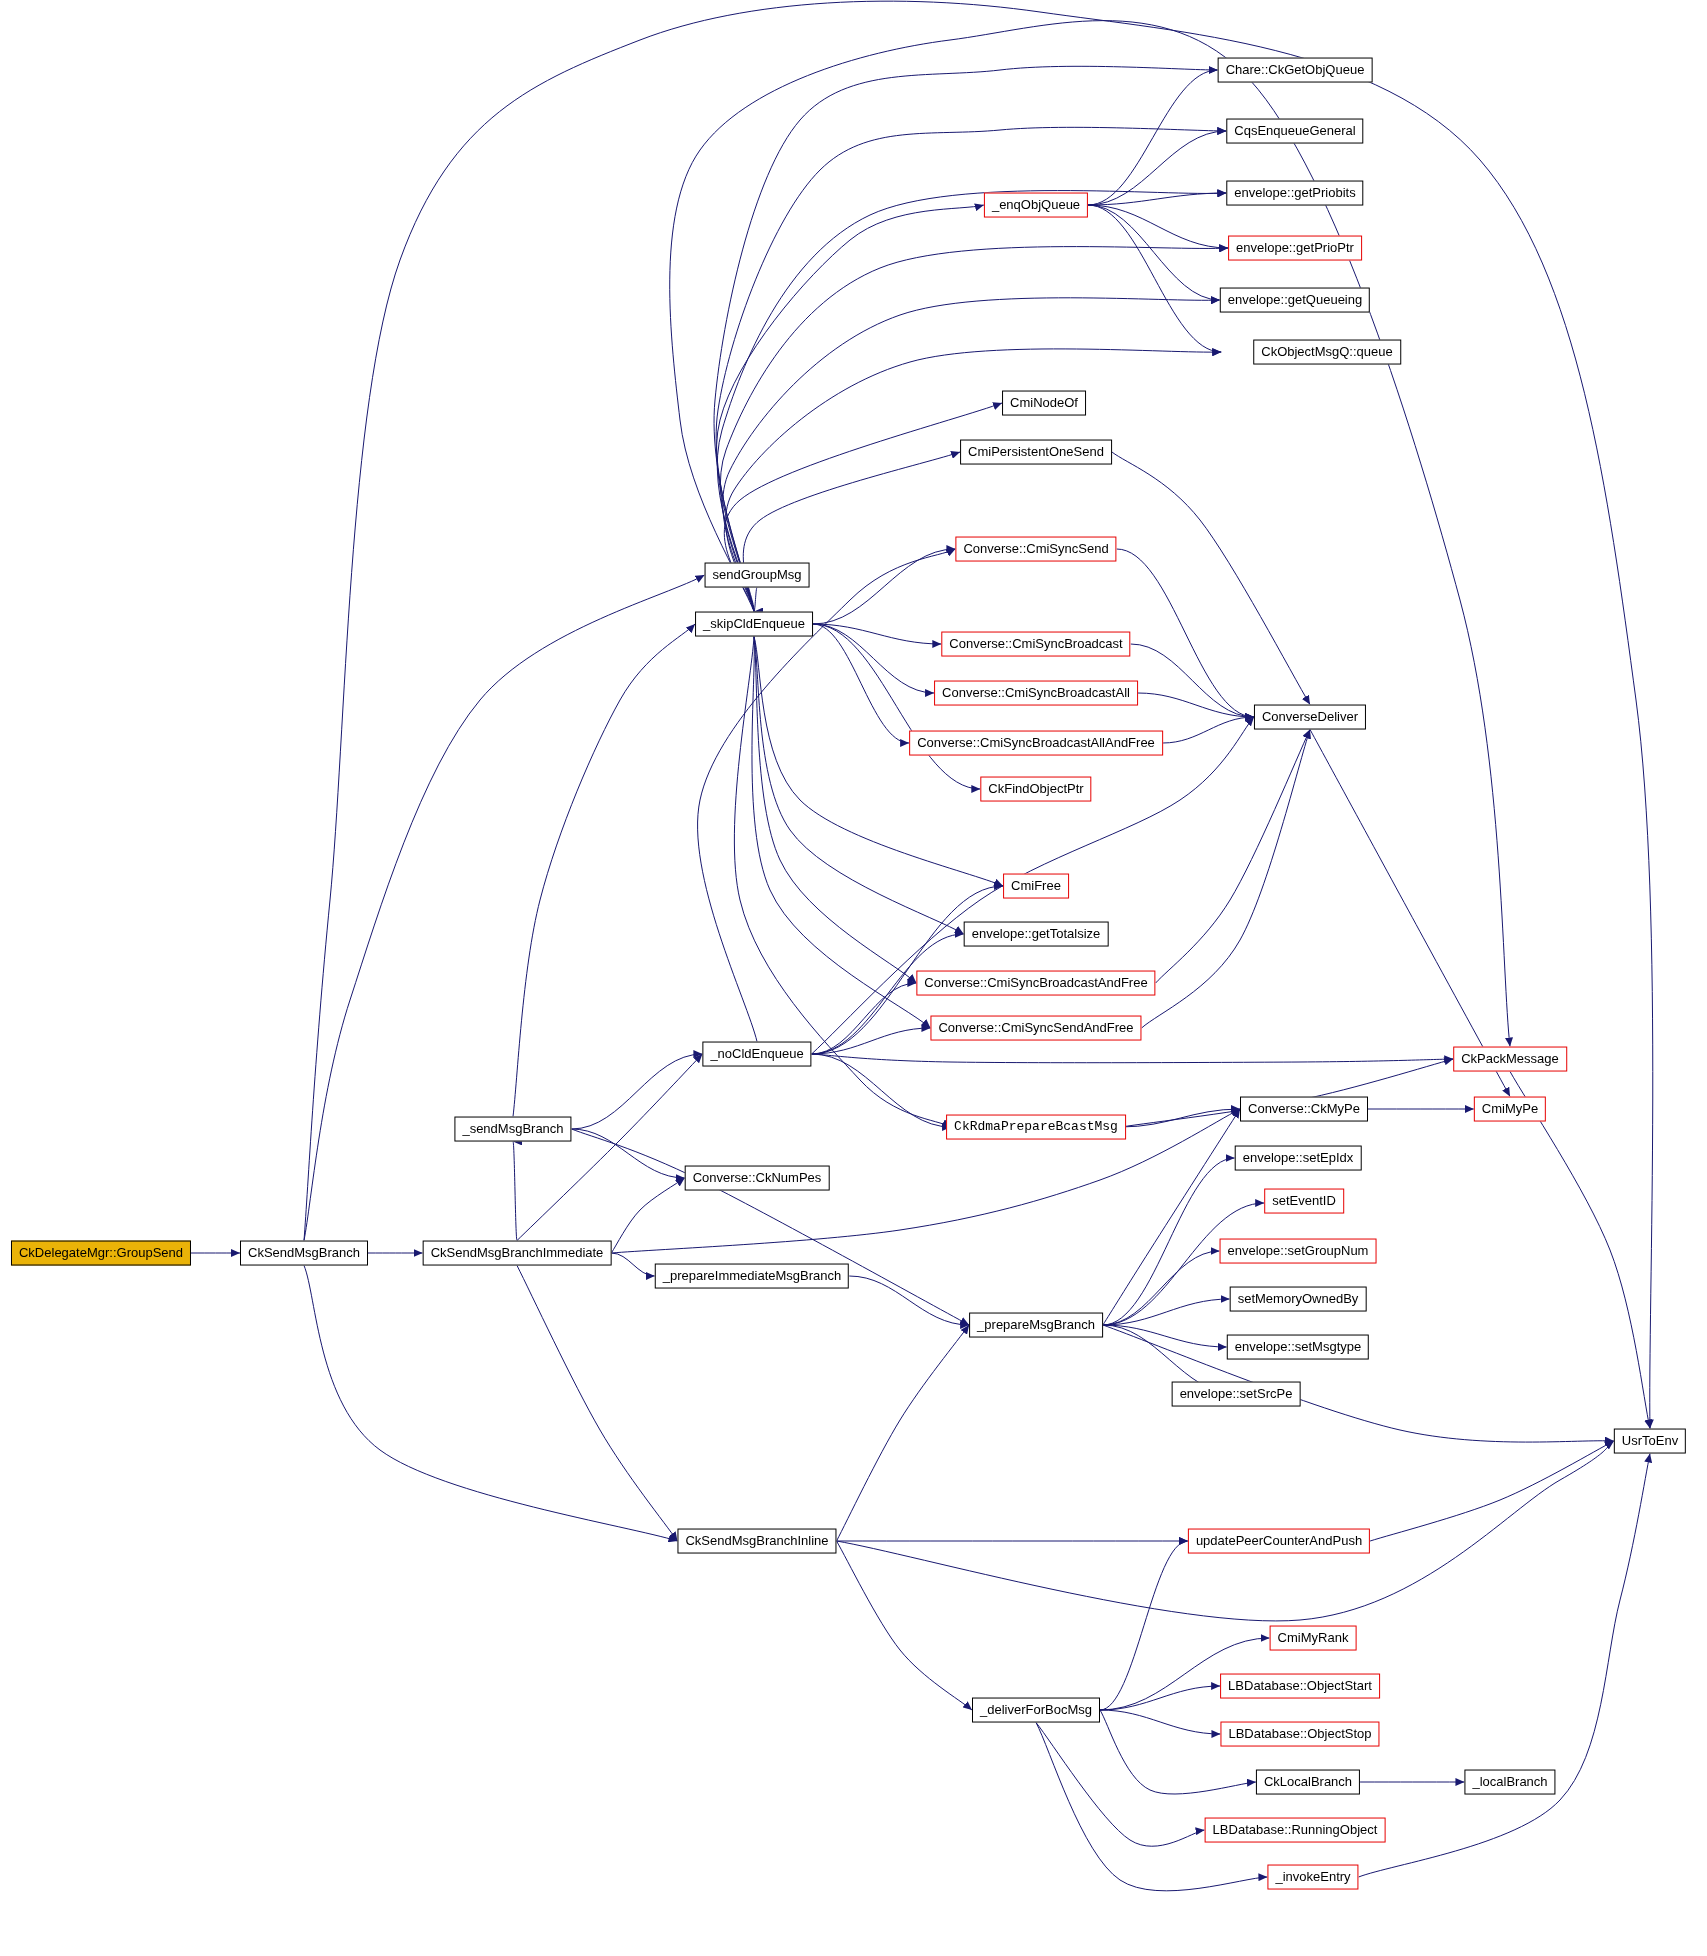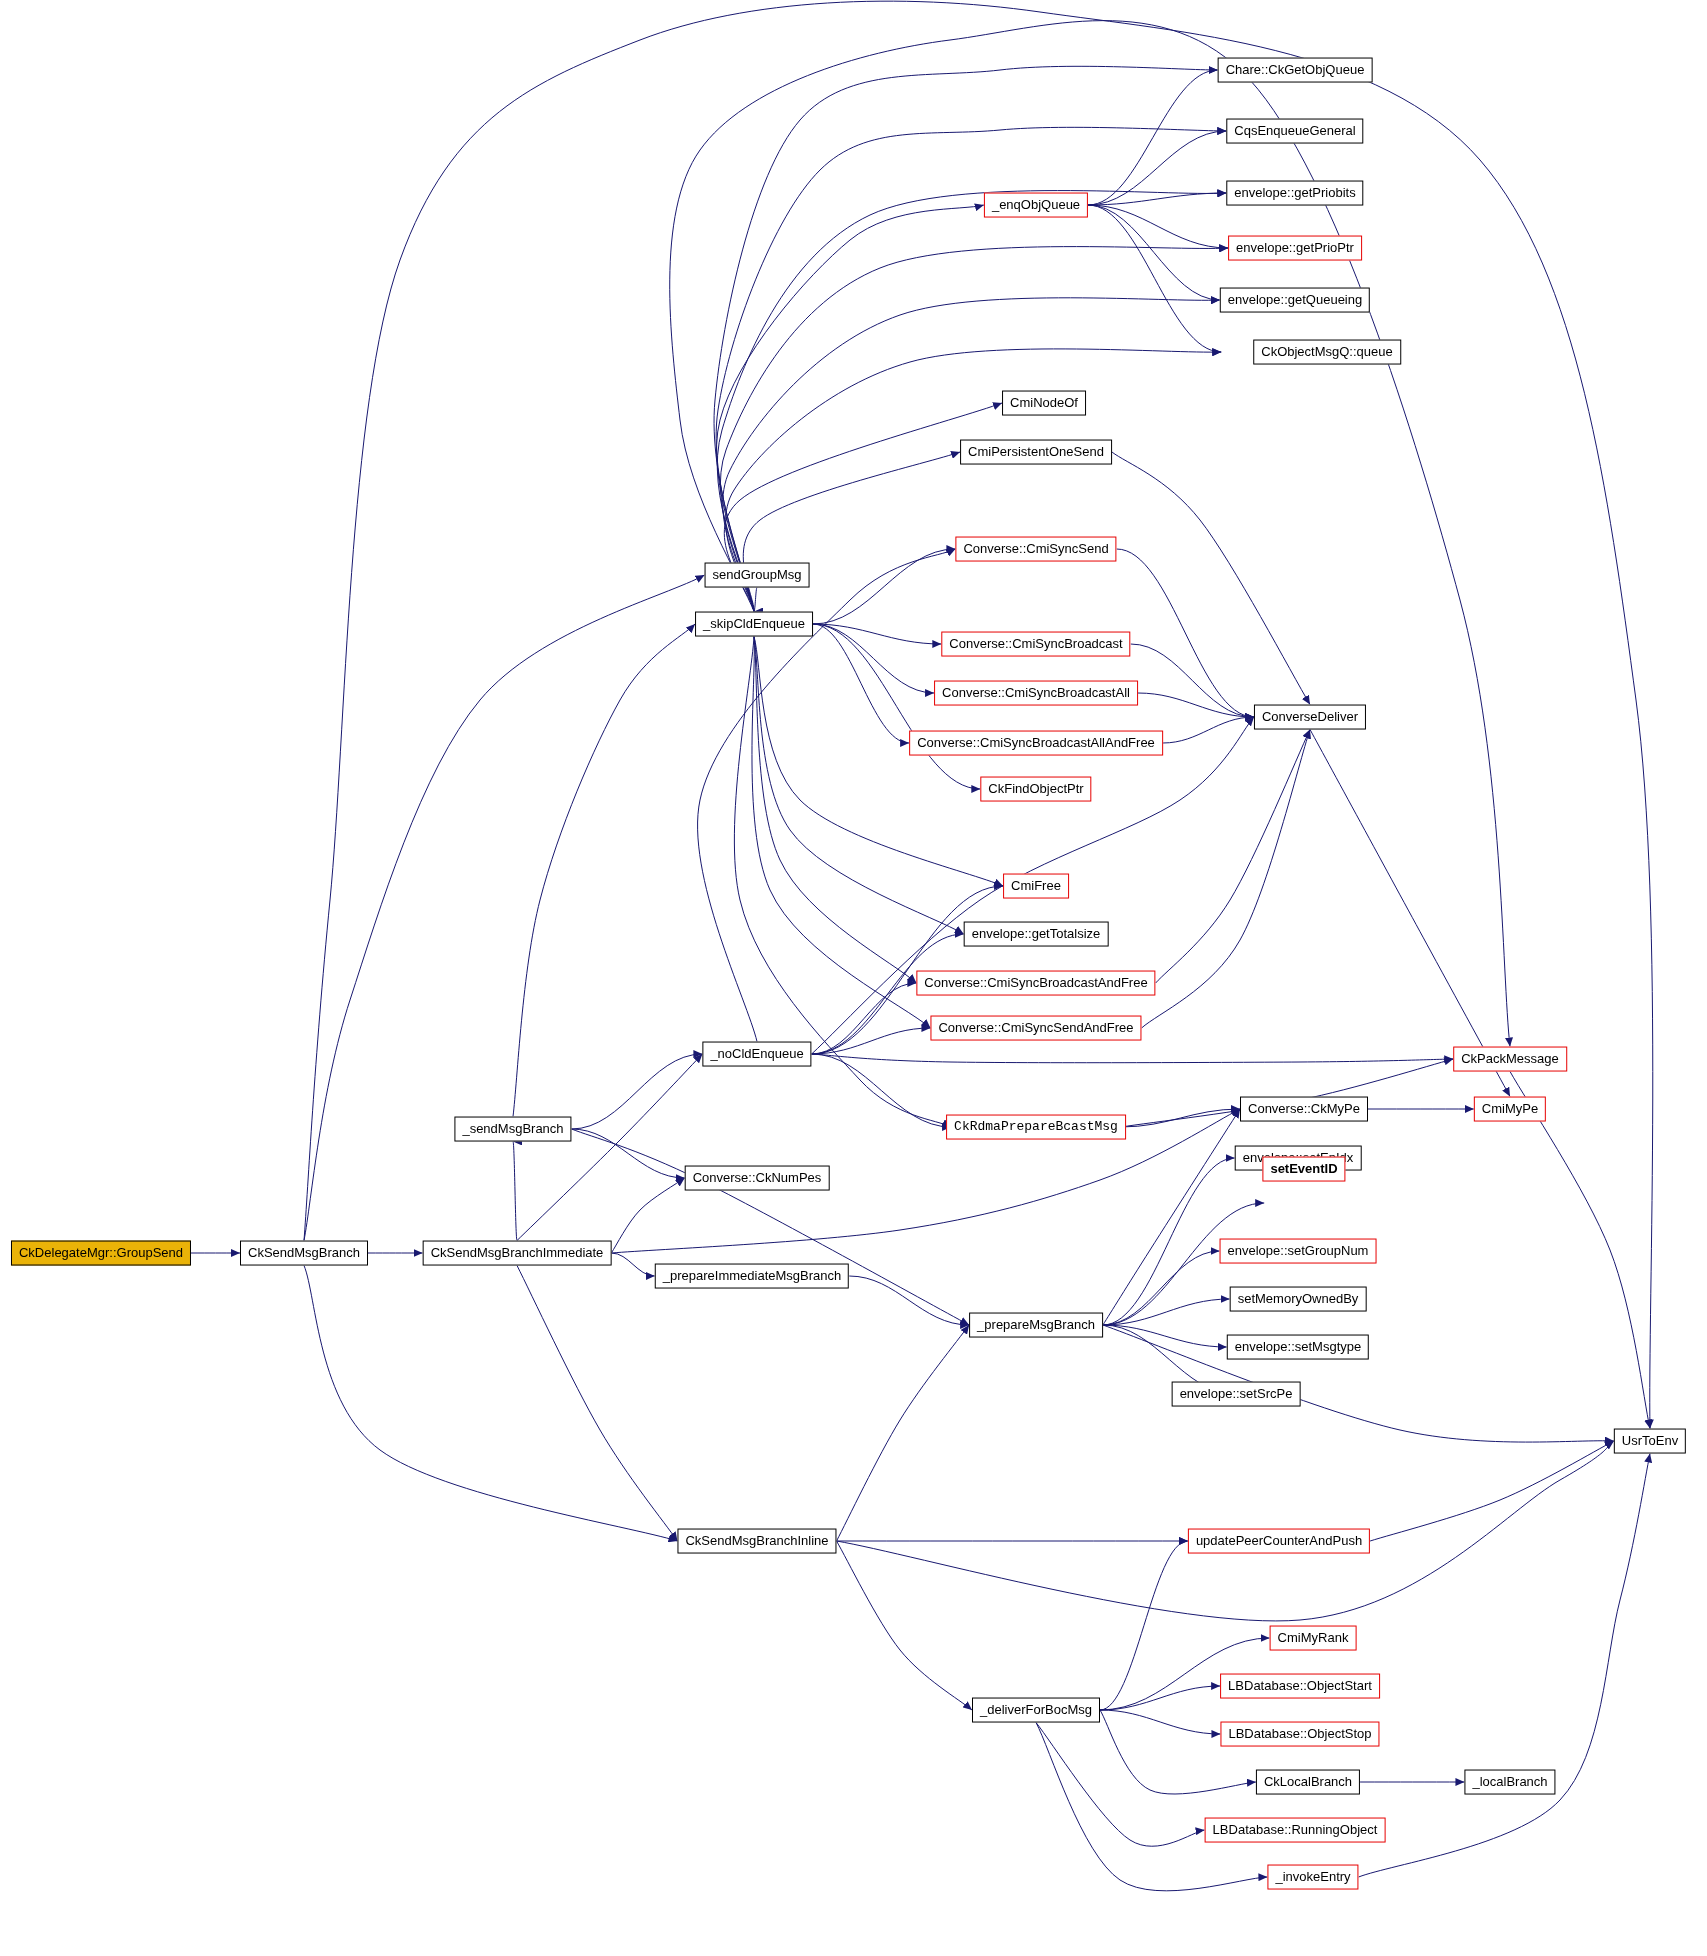--- a/index.html
+++ b/index.html
@@ -151,21 +151,21 @@
       <div class="node" style="left: 1310px; top: 717px;">ConverseDeliver</div>
       <div class="node red" style="left: 1036px; top: 886px; border-color: rgb(230, 0, 0);">CmiFree</div>
       <div class="node" style="left: 1036px; top: 934px;">envelope::getTotalsize</div>
       <div class="node red" style="left: 1036px; top: 983px; border-color: rgb(230, 0, 0);">Converse::CmiSyncBroadcastAndFree</div>
       <div class="node red" style="left: 1036px; top: 1028px; border-color: rgb(230, 0, 0);">Converse::CmiSyncSendAndFree</div>
       <div class="node red" style="left: 1036px; top: 1127px; border-color: rgb(230, 0, 0); font-family: Liberation Mono, monospace;">CkRdmaPrepareBcastMsg</div>
       <div class="node red" style="left: 1510px; top: 1059px; border-color: rgb(230, 0, 0);">CkPackMessage</div>
       <div class="node red" style="left: 1510px; top: 1109px; border-color: rgb(230, 0, 0);">CmiMyPe</div>
       <div class="node" style="left: 1304px; top: 1109px;">Converse::CkMyPe</div>
       <div class="node" style="left: 1298px; top: 1158px;">envelope::setEpIdx</div>
-      <div class="node red" style="left: 1304px; top: 1169px; border-color: rgb(230, 0, 0); font-weight: bold;">setEventID</div>
+      <div class="node red" style="left: 1304px; top: 1201px; border-color: rgb(230, 0, 0);">setEventID</div>
       <div class="node red" style="left: 1298px; top: 1251px; border-color: rgb(230, 0, 0);">envelope::setGroupNum</div>
       <div class="node" style="left: 1298px; top: 1299px;">setMemoryOwnedBy</div>
       <div class="node" style="left: 1298px; top: 1347px;">envelope::setMsgtype</div>
       <div class="node" style="left: 1236px; top: 1394px;">envelope::setSrcPe</div>
       <div class="node" style="left: 1650px; top: 1441px;">UsrToEnv</div>
       <div class="node red" style="left: 1279px; top: 1541px; border-color: rgb(230, 0, 0);">updatePeerCounterAndPush</div>
       <div class="node red" style="left: 1313px; top: 1638px; border-color: rgb(230, 0, 0);">CmiMyRank</div>
       <div class="node red" style="left: 1300px; top: 1686px; border-color: rgb(230, 0, 0);">LBDatabase::ObjectStart</div>
       <div class="node red" style="left: 1300px; top: 1734px; border-color: rgb(230, 0, 0);">LBDatabase::ObjectStop</div>
       <div class="node" style="left: 1308px; top: 1782px;">CkLocalBranch</div>

